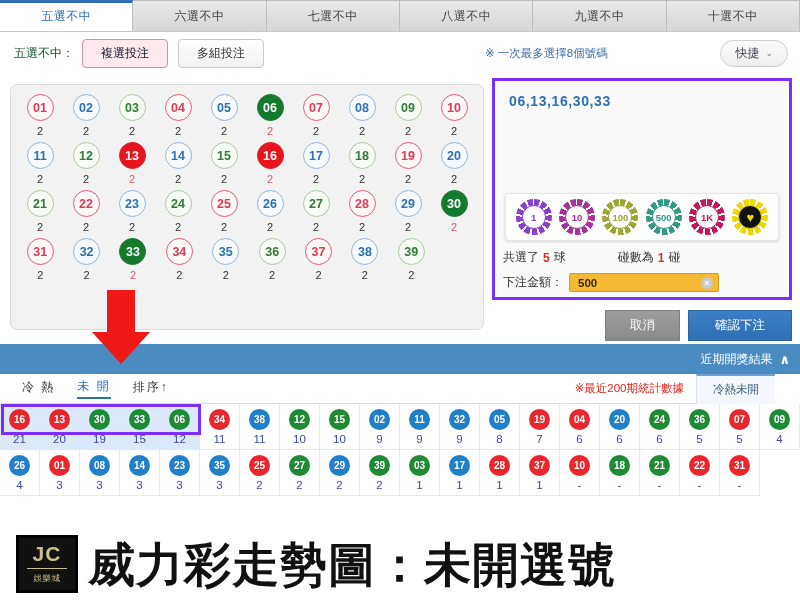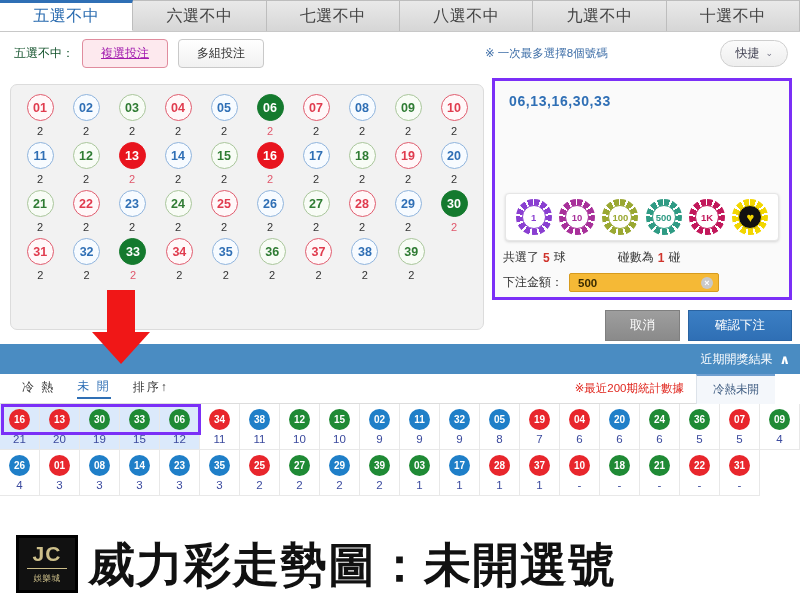--- a/index.html
+++ b/index.html
@@ -7,40 +7,40 @@
     width: 800px; height: 600px;
     font-family: "Liberation Sans", "DejaVu Sans", sans-serif;
     background: #fff; overflow: hidden;
   }
   #app { position: relative; width: 800px; height: 600px; }
 
   
   .tabbar { display: flex; height: 32px; background: #fff; border-bottom: 1px solid #c8c8c8; }
   .tab {
     flex: 1; display: flex; align-items: center; justify-content: center;
-    font-size: 16px; color: #444;
+    font-size: 12px; color: #444;
     background: linear-gradient(#e9e9e9,#d6d6d6);
     border: 1px solid #bdbdbd; border-bottom: none; margin-left: -1px;
     letter-spacing: .5px;
     font-family: Liberation Serif, serif;
   }
   .tab.active {
     background: #fff; color: #2b6cb0; border-top: 3px solid #2f6fb5;
     border-bottom: 1px solid #fff; position: relative; z-index: 3;
   }
 
   
   .ctrlrow { display: flex; align-items: center; height: 42px; padding: 0 14px; position: relative; }
   .ctrl-label { font-size: 12px; color: #14532d; margin-right: 8px; }
   .btn-pill {
     font-size: 12px; padding: 5px 18px; border-radius: 4px; cursor: pointer;
     border: 1px solid #c9c9c9; background: linear-gradient(#fff,#f1f1f1); color: #333;
     margin-right: 10px;
   }
-  .btn-pill.pink { border-color: #e08c9e; background: #fde9ee; color: #a21caf; text-decoration: underline; }
+  .btn-pill.pink { border-color: #e08c9e; background: #fde9ee; color: #0f172a; }
   .hint {
     position: absolute; left: 485px; font-size: 11.5px; color: #3f6fa8;
   }
   .quick {
     position: absolute; right: 12px; display: flex; align-items: center; gap: 6px;
     font-size: 12px; color: #445; border: 1px solid #cfcfcf; border-radius: 14px;
     background: linear-gradient(#fbfbfb,#eeeeee); padding: 4px 14px; cursor: pointer;
   }
   .chev { font-size: 9px; color: #778; }
 

